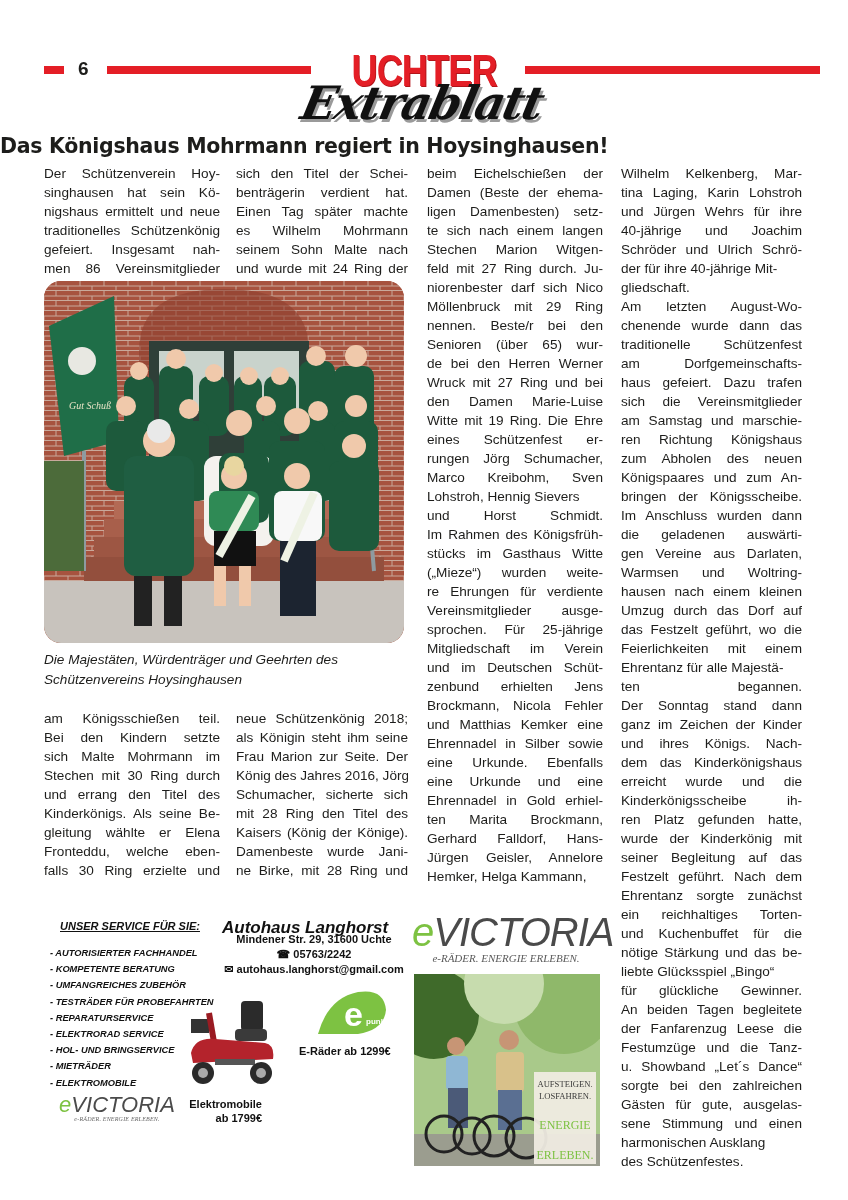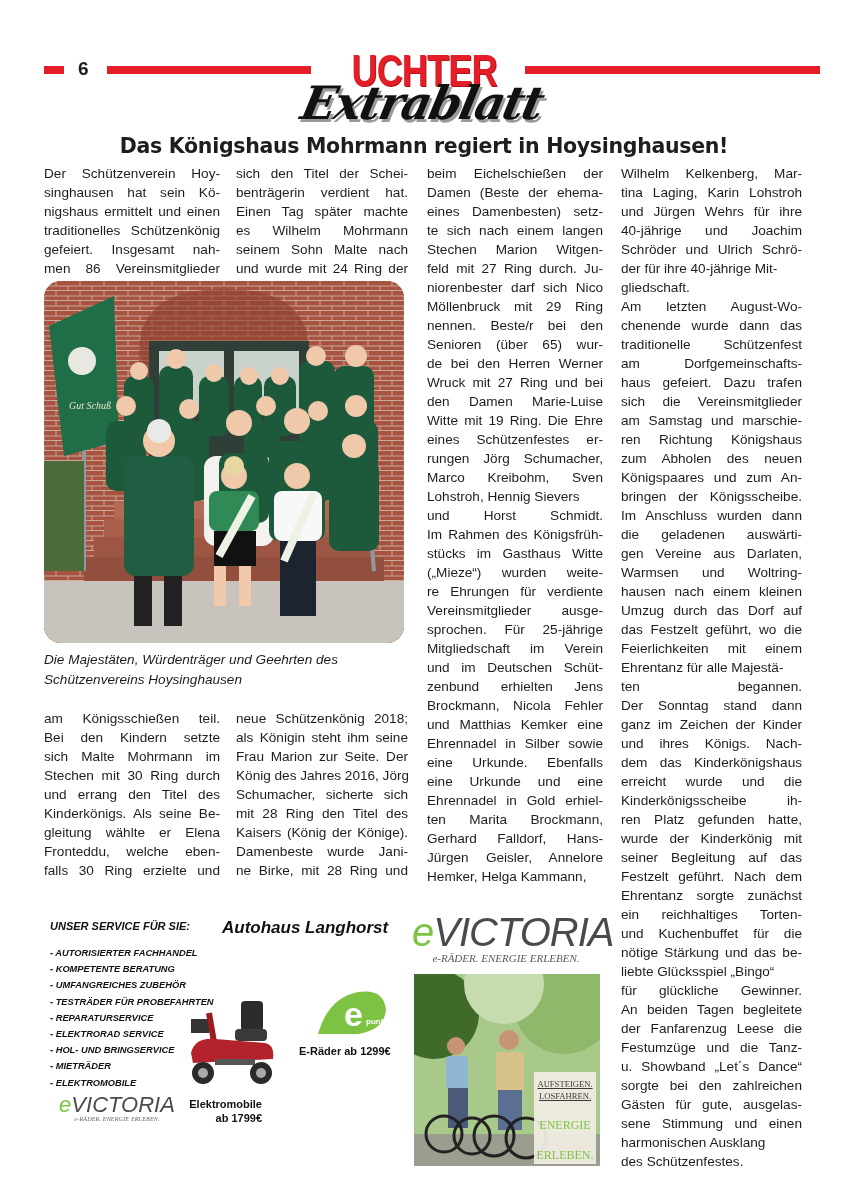--- a/index.html
+++ b/index.html
@@ -14,105 +14,105 @@
 
   .mast-top { position: absolute; left: 337px; top: 49px; width: 160px; text-align: center;
     font: bold 44px "Liberation Sans", sans-serif; color: #e41e26; letter-spacing: -1px;
     transform: scaleX(0.82); transform-origin: center; line-height: 44px;
     text-shadow: 1px 1px 0 #b3141a; }
   .mast-bottom { position: absolute; left: 292px; top: 78px; width: 260px; text-align: center;
     font: italic bold 46px "DejaVu Serif", serif; color: #111; letter-spacing: -2px;
     transform: skewX(-12deg); line-height: 50px;
     text-shadow: 3px 3px 0 #9a9a9a; }
 
-  .headline { position: absolute; left: 0; right: 0; top: 134px; text-align: center;
+  .headline { position: absolute; left: 0; right: 0; top: 134px; 
     font: bold 20.5px "DejaVu Sans", sans-serif; color: #1d1d1b; letter-spacing: -0.3px; }
 
   .col { position: absolute; font: 13.6px/19px "Liberation Sans", sans-serif; color: #1d1d1b; text-align: justify; }
   .col .ln { display: block; text-align: justify; text-align-last: justify; white-space: nowrap; overflow: hidden; }
   .col .ln.last { text-align-last: left; }
   #c1a { left: 44px; top: 164px; width: 176px; }
   #c2a { left: 236px; top: 164px; width: 172px; }
   #c3 { left: 427px; top: 164px; width: 176px; }
   #c4 { left: 621px; top: 164px; width: 181px; }
   #c1b { left: 44px; top: 709px; width: 176px; }
   #c2b { left: 236px; top: 709px; width: 172px; }
 
   .photo { position: absolute; left: 44px; top: 281px; width: 360px; height: 362px; overflow: hidden; background: #a2543f; border-radius: 17px; }
   .caption { position: absolute; left: 44px; top: 650px; width: 364px; font: italic 13.6px/20px "Liberation Sans", sans-serif; color: #1d1d1b; }
 
   .ad { position: absolute; left: 44px; top: 898px; width: 368px; height: 270px; background: #fff; }
-  .ad-service-title { position: absolute; left: 6px; top: 22px; font: italic bold 11px "Liberation Sans", sans-serif; color: #111; }
+  .ad-service-title { position: absolute; left: 16px; top: 22px; font: italic bold 11px "Liberation Sans", sans-serif; color: #111; text-decoration: underline; }
   .ad-services { position: absolute; left: 6px; top: 47px; font: italic bold 9.3px/16.2px "Liberation Sans", sans-serif; color: #111; list-style: none; }
   .ad-company { position: absolute; left: 178px; top: 20px; width: 190px; text-align: left; font: italic bold 17px "Liberation Sans", sans-serif; color: #111; }
   .ad-address { position: absolute; left: 160px; top: 34px; width: 220px; text-align: center; font: bold 11px/15px "Liberation Sans", sans-serif; color: #111; }
   .ad-eradprice { position: absolute; left: 255px; top: 147px; font: bold 11px "Liberation Sans", sans-serif; color: #111; }
   .ad-offer { position: absolute; left: 235px; top: 193px; width: 132px; text-align: center; font: bold 11px/14px "Liberation Sans", sans-serif; color: #111; }
   .ad-mobileprice { position: absolute; left: 138px; top: 199px; width: 80px; text-align: right; font: bold 11px/14px "Liberation Sans", sans-serif; color: #111; }
   .ad-slogan { position: absolute; left: 16px; top: 241px; width: 360px; font: italic bold 10.6px "Liberation Sans", sans-serif; color: #7dc242; }
   .ev-small { position: absolute; left: 14px; top: 196px; width: 118px; text-align: center; }
   .ev-small .ev-word { font: italic 22px "Liberation Sans", sans-serif; color: #4a4a4a; letter-spacing: 0px; line-height: 22px; }
   .ev-small .ev-word .e { color: #7dc242; }
   .ev-small .ev-tag { font: italic 6px "Liberation Serif", serif; color: #666; letter-spacing: 0.2px; }
   .scooter { position: absolute; left: 141px; top: 95px; width: 92px; height: 100px; }
   .epunkt { position: absolute; left: 270px; top: 90px; width: 80px; height: 48px; }
 
   .ev-ad { position: absolute; left: 412px; top: 898px; width: 188px; height: 272px; background: #fff; }
   .ev-ad .ev-word { position: absolute; left: 0; width: 188px; top: 14px; text-align: center; font: italic 40px "Liberation Sans", sans-serif; color: #4a4a4a; line-height: 40px; letter-spacing: -1px; }
   .ev-ad .ev-word .e { color: #7dc242; }
   .ev-ad .ev-tag { position: absolute; left: 0; width: 188px; top: 54px; text-align: center; font: italic 11px "Liberation Serif", serif; color: #5a5a5a; }
   .ev-photo { position: absolute; left: 2px; top: 76px; width: 186px; height: 192px; overflow: hidden; background: #9cbf72; }
   .ev-box { position: absolute; left: 120px; top: 98px; width: 62px; height: 92px; background: rgba(240,236,226,0.94); padding: 6px 2px; text-align: center; }
-  .ev-box .l1 { font: 8.6px/12px "Liberation Serif", serif; color: #3a3a3a; text-decoration: underline; }
+  .ev-box .l1 { font: 8.6px/12px "Liberation Serif", serif; color: #3a3a3a; }
   .ev-box .l2 { font: 12px/14px "Liberation Serif", serif; color: #7dc242; margin-top: 16px; }
 </style>
 </head>
 <body>
 
 <div id="bar-a" class="bar"></div>
 <div class="page-num">6</div>
 <div id="bar-b" class="bar"></div>
 <div id="bar-c" class="bar"></div>
 <div class="mast-top">UCHTER</div>
 <div class="mast-bottom">Extrablatt</div>
 
 <h1 class="headline">Das Königshaus Mohrmann regiert in Hoysinghausen!</h1>
 
 <div id="c1a" class="col">
     <span class="ln">Der Schützenverein Hoy-</span>
     <span class="ln">singhausen hat sein Kö-</span>
-    <span class="ln">nigshaus ermittelt und einen</span>
+    <span class="ln">nigshaus ermittelt und neue</span>
     <span class="ln">traditionelles Schützenkönig</span>
     <span class="ln">gefeiert. Insgesamt nah-</span>
     <span class="ln">men 86 Vereinsmitglieder</span>
   </div>
 <div id="c2a" class="col">
     <span class="ln">sich den Titel der Schei-</span>
     <span class="ln">benträgerin verdient hat.</span>
     <span class="ln">Einen Tag später machte</span>
     <span class="ln">es Wilhelm Mohrmann</span>
     <span class="ln">seinem Sohn Malte nach</span>
     <span class="ln">und wurde mit 24 Ring der</span>
   </div>
 <div id="c3" class="col">
     <span class="ln">beim Eichelschießen der</span>
     <span class="ln">Damen (Beste der ehema-</span>
-    <span class="ln">eines Damenbesten) setz-</span>
+    <span class="ln">ligen Damenbesten) setz-</span>
     <span class="ln">te sich nach einem langen</span>
     <span class="ln">Stechen Marion Witgen-</span>
     <span class="ln">feld mit 27 Ring durch. Ju-</span>
     <span class="ln">niorenbester darf sich Nico</span>
     <span class="ln">Möllenbruck mit 29 Ring</span>
     <span class="ln">nennen. Beste/r bei den</span>
     <span class="ln">Senioren (über 65) wur-</span>
     <span class="ln">de bei den Herren Werner</span>
     <span class="ln">Wruck mit 27 Ring und bei</span>
     <span class="ln">den Damen Marie-Luise</span>
     <span class="ln">Witte mit 19 Ring. Die Ehre</span>
-    <span class="ln">eines Schützenfestes er-</span>
+    <span class="ln">eines Schützenfest er-</span>
     <span class="ln">rungen Jörg Schumacher,</span>
     <span class="ln">Marco Kreibohm, Sven</span>
     <span class="ln last">Lohstroh, Hennig Sievers</span>
     <span class="ln">und Horst Schmidt.</span>
     <span class="ln">Im Rahmen des Königsfrüh-</span>
     <span class="ln">stücks im Gasthaus Witte</span>
     <span class="ln">(„Mieze“) wurden weite-</span>
     <span class="ln">re Ehrungen für verdiente</span>
     <span class="ln">Vereinsmitglieder ausge-</span>
     <span class="ln">sprochen. Für 25-jährige</span>
@@ -297,20 +297,25 @@
     <li>- KOMPETENTE BERATUNG</li>
     <li>- UMFANGREICHES ZUBEHÖR</li>
     <li>- TESTRÄDER FÜR PROBEFAHRTEN</li>
     <li>- REPARATURSERVICE</li>
     <li>- ELEKTRORAD SERVICE</li>
     <li>- HOL- UND BRINGSERVICE</li>
     <li>- MIETRÄDER</li>
     <li>- ELEKTROMOBILE</li>
   </ul>
   <div class="ad-company">Autohaus Langhorst</div>
+  <div class="ad-address">
+    <div>Mindener Str. 29, 31600 Uchte</div>
+    <div><span>☎ </span><span>05763/2242</span></div>
+    <div><span>✉ </span><span>autohaus.langhorst@gmail.com</span></div>
+  </div>
   <svg class="scooter" viewBox="0 0 92 100">
     <rect x="56" y="8" width="22" height="30" rx="4" fill="#2b2b2b"></rect>
     <rect x="50" y="36" width="32" height="12" rx="4" fill="#3a3a3a"></rect>
     <rect x="6" y="26" width="18" height="14" fill="#333"></rect>
     <path d="M24 20 L30 55" stroke="#9a1b22" stroke-width="6"></path>
     <path d="M6 60 Q10 44 30 46 L80 50 Q90 52 88 66 L8 70 Z" fill="#b4232c"></path>
     <rect x="30" y="66" width="40" height="6" fill="#555"></rect>
     <circle cx="18" cy="80" r="11" fill="#2a2a2a"></circle>
       <circle cx="18" cy="80" r="5" fill="#aaa"></circle>
     <circle cx="76" cy="80" r="11" fill="#2a2a2a"></circle>

